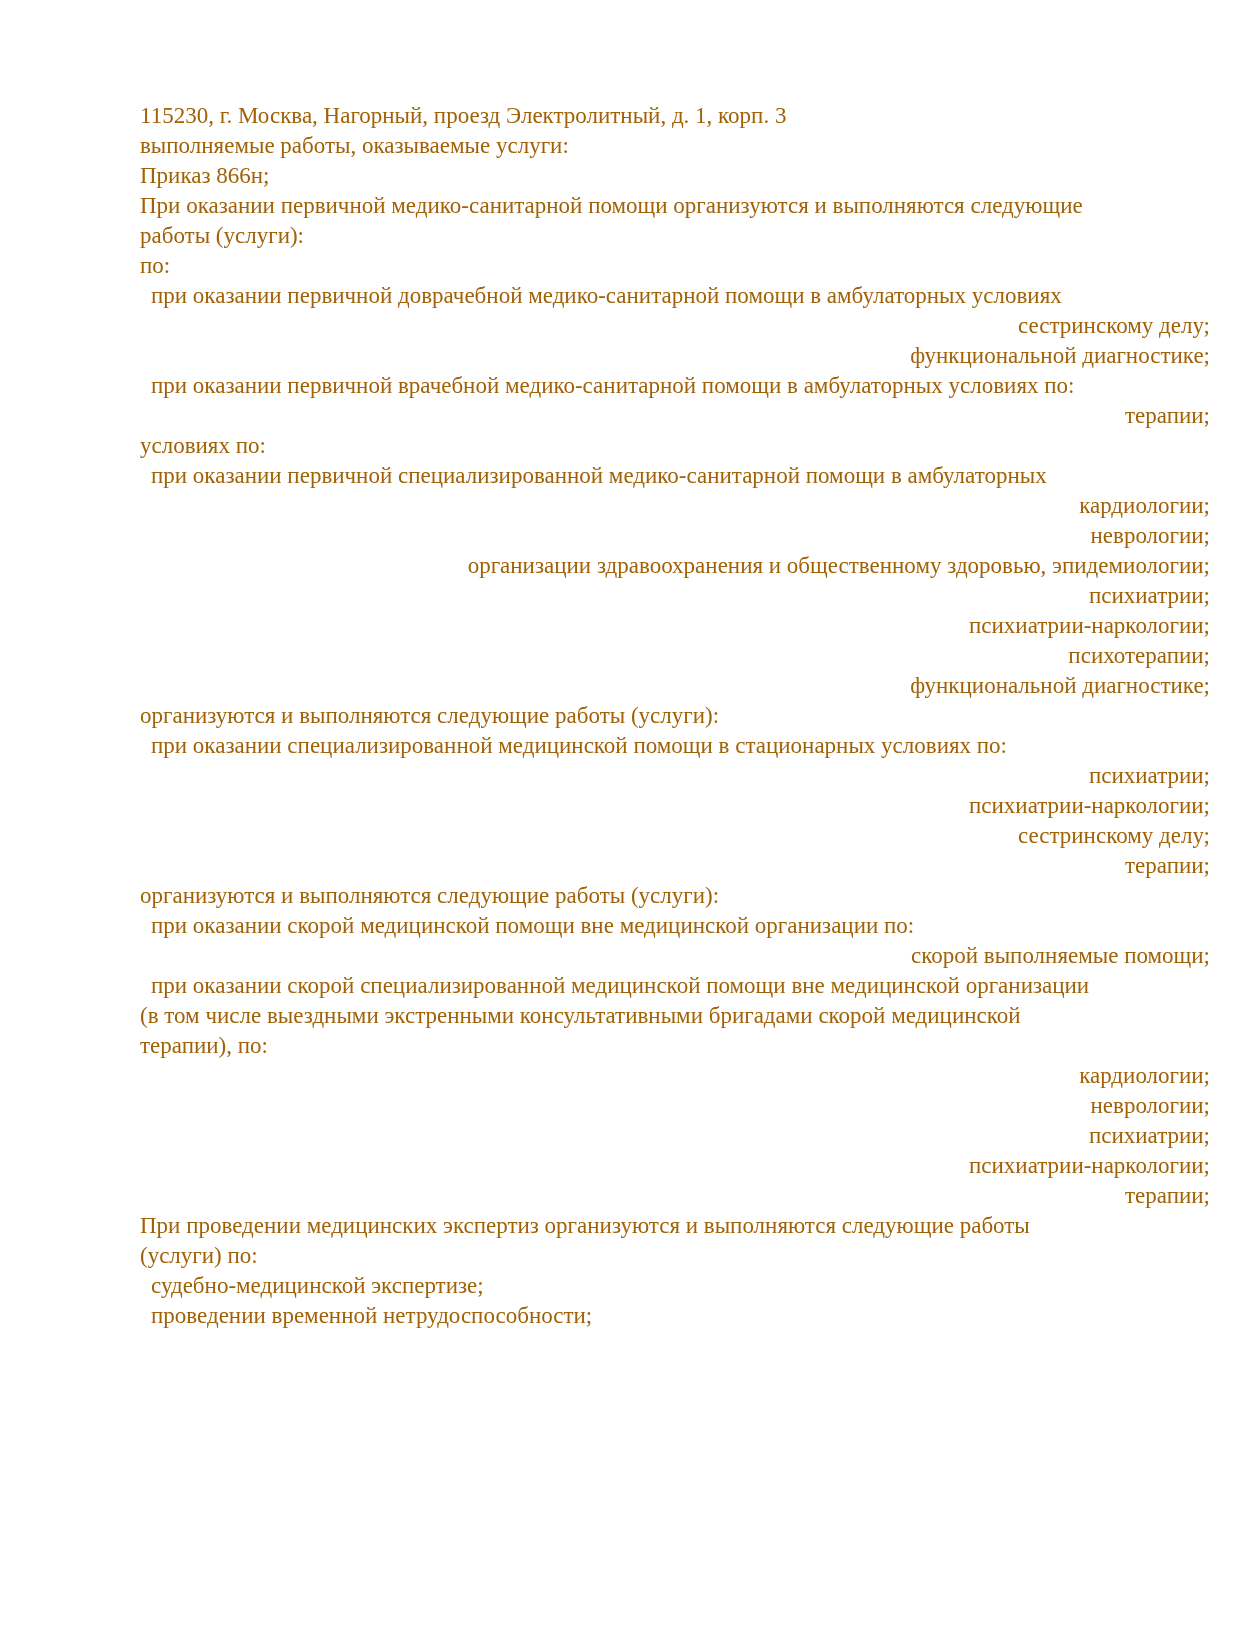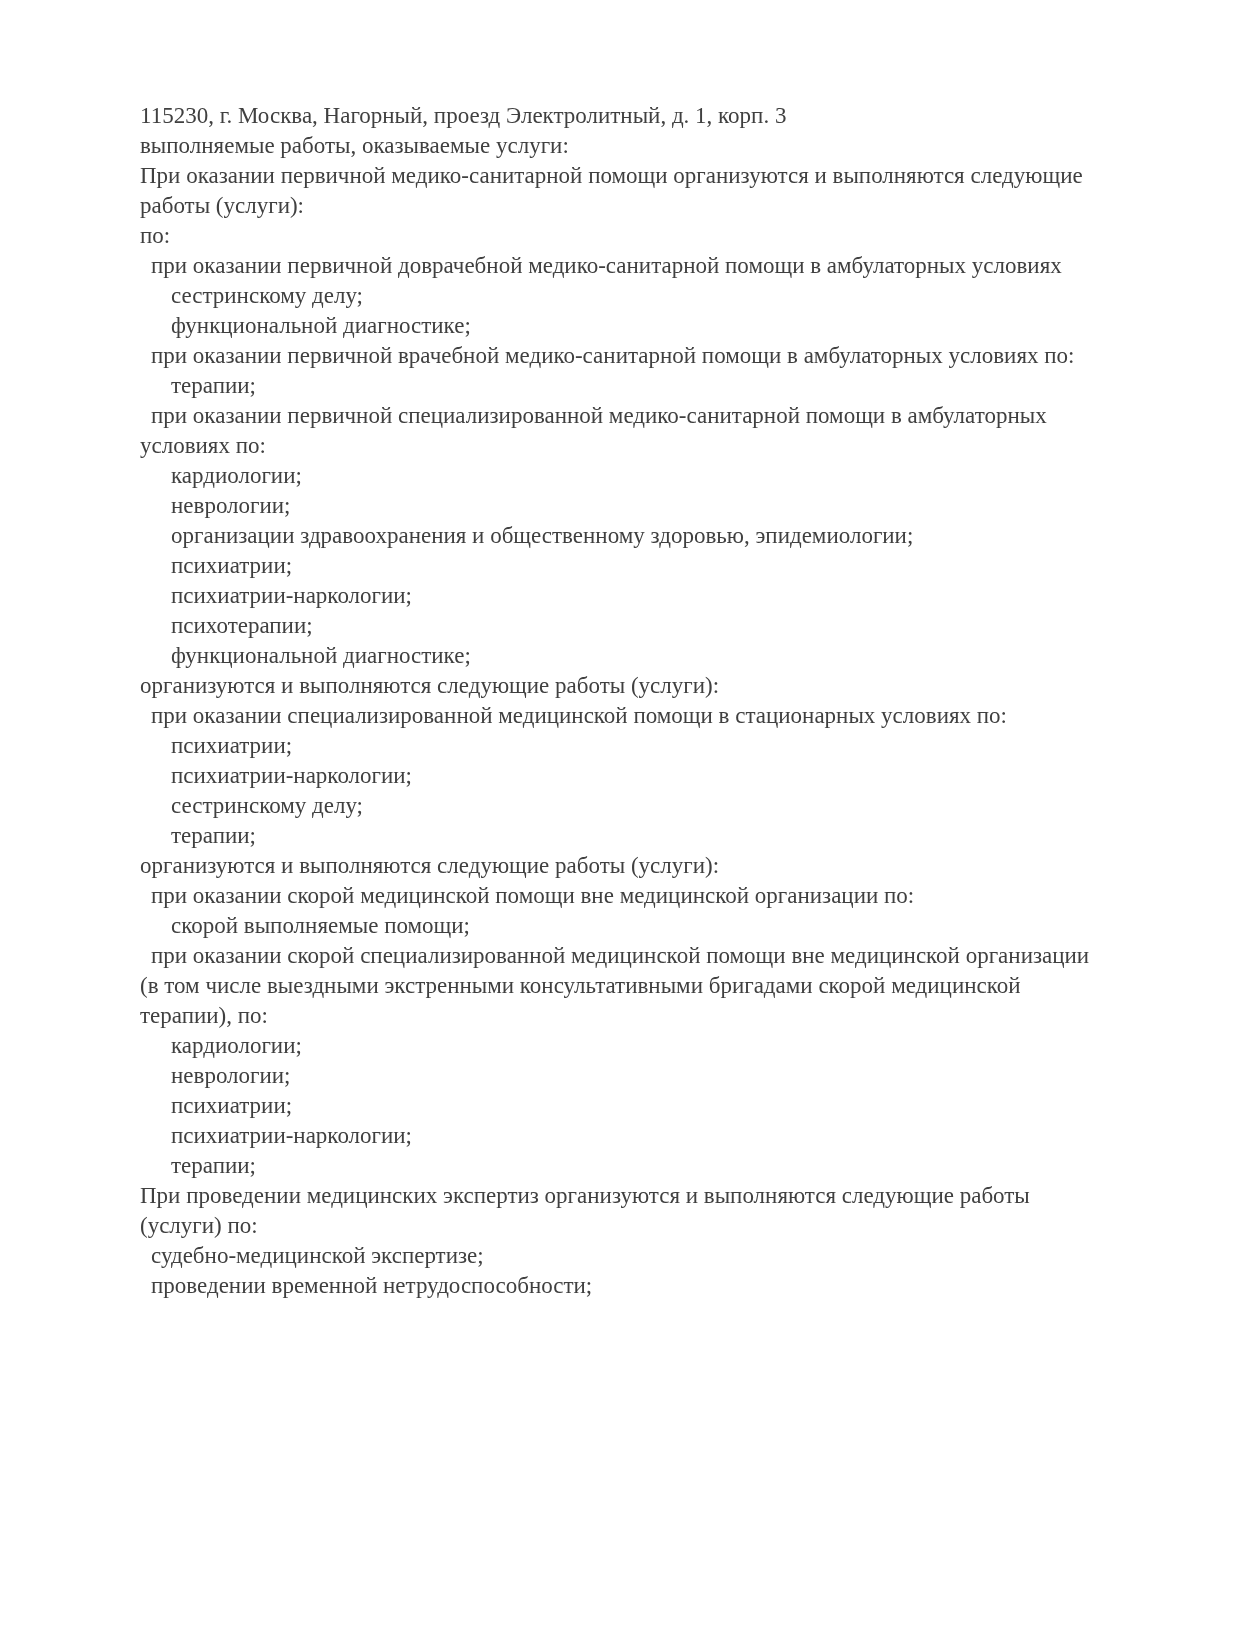--- a/index.html
+++ b/index.html
@@ -13,49 +13,50 @@
     height: 1650px;
     background: #ffffff;
     overflow: hidden;
     font-family: "Liberation Serif", "DejaVu Serif", serif;
   }
   .text-block {
     position: absolute;
     left: 140px;
     top: 101px;
     width: 1070px;
-    color: #404040;
+    color: #a16207;
     font-size: 23px;
     line-height: 30px;
   }
   .line {
     white-space: pre;
     height: 30px;
   }
   .indent-0 { padding-left: 0; }
   .indent-1 { padding-left: 11px; }
-  .indent-2 { padding-left: 31px; }
+  .indent-2 { padding-left: 31px; text-align: right; }
 </style>
 </head>
 <body>
 
 <div class="page">
   <div class="text-block">
       <div class="line indent-0">115230, г. Москва, Нагорный, проезд Электролитный, д. 1, корп. 3</div>
       <div class="line indent-0">выполняемые работы, оказываемые услуги:</div>
+      <div class="line indent-0">Приказ 866н;</div>
       <div class="line indent-0">При оказании первичной медико-санитарной помощи организуются и выполняются следующие</div>
       <div class="line indent-0">работы (услуги):</div>
       <div class="line indent-0">по:</div>
       <div class="line indent-1">при оказании первичной доврачебной медико-санитарной помощи в амбулаторных условиях</div>
       <div class="line indent-2">сестринскому делу;</div>
       <div class="line indent-2">функциональной диагностике;</div>
       <div class="line indent-1">при оказании первичной врачебной медико-санитарной помощи в амбулаторных условиях по:</div>
       <div class="line indent-2">терапии;</div>
+      <div class="line indent-0">условиях по:</div>
       <div class="line indent-1">при оказании первичной специализированной медико-санитарной помощи в амбулаторных</div>
-      <div class="line indent-0">условиях по:</div>
       <div class="line indent-2">кардиологии;</div>
       <div class="line indent-2">неврологии;</div>
       <div class="line indent-2">организации здравоохранения и общественному здоровью, эпидемиологии;</div>
       <div class="line indent-2">психиатрии;</div>
       <div class="line indent-2">психиатрии-наркологии;</div>
       <div class="line indent-2">психотерапии;</div>
       <div class="line indent-2">функциональной диагностике;</div>
       <div class="line indent-0">организуются и выполняются следующие работы (услуги):</div>
       <div class="line indent-1">при оказании специализированной медицинской помощи в стационарных условиях по:</div>
       <div class="line indent-2">психиатрии;</div>

